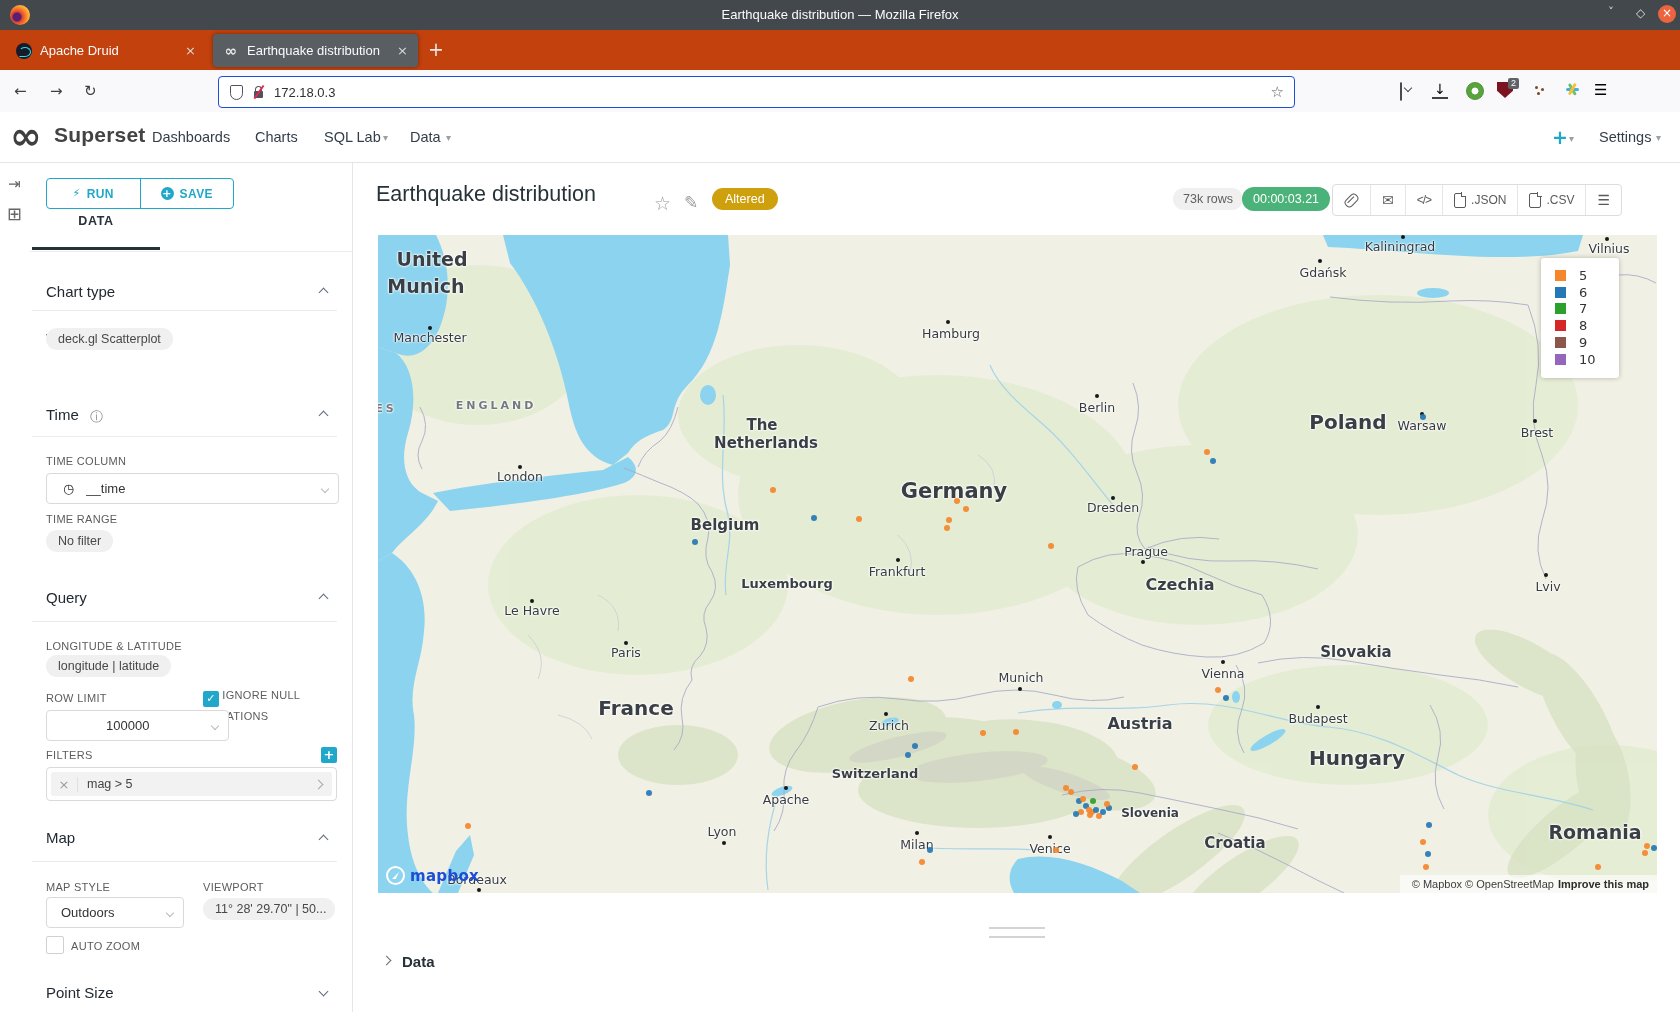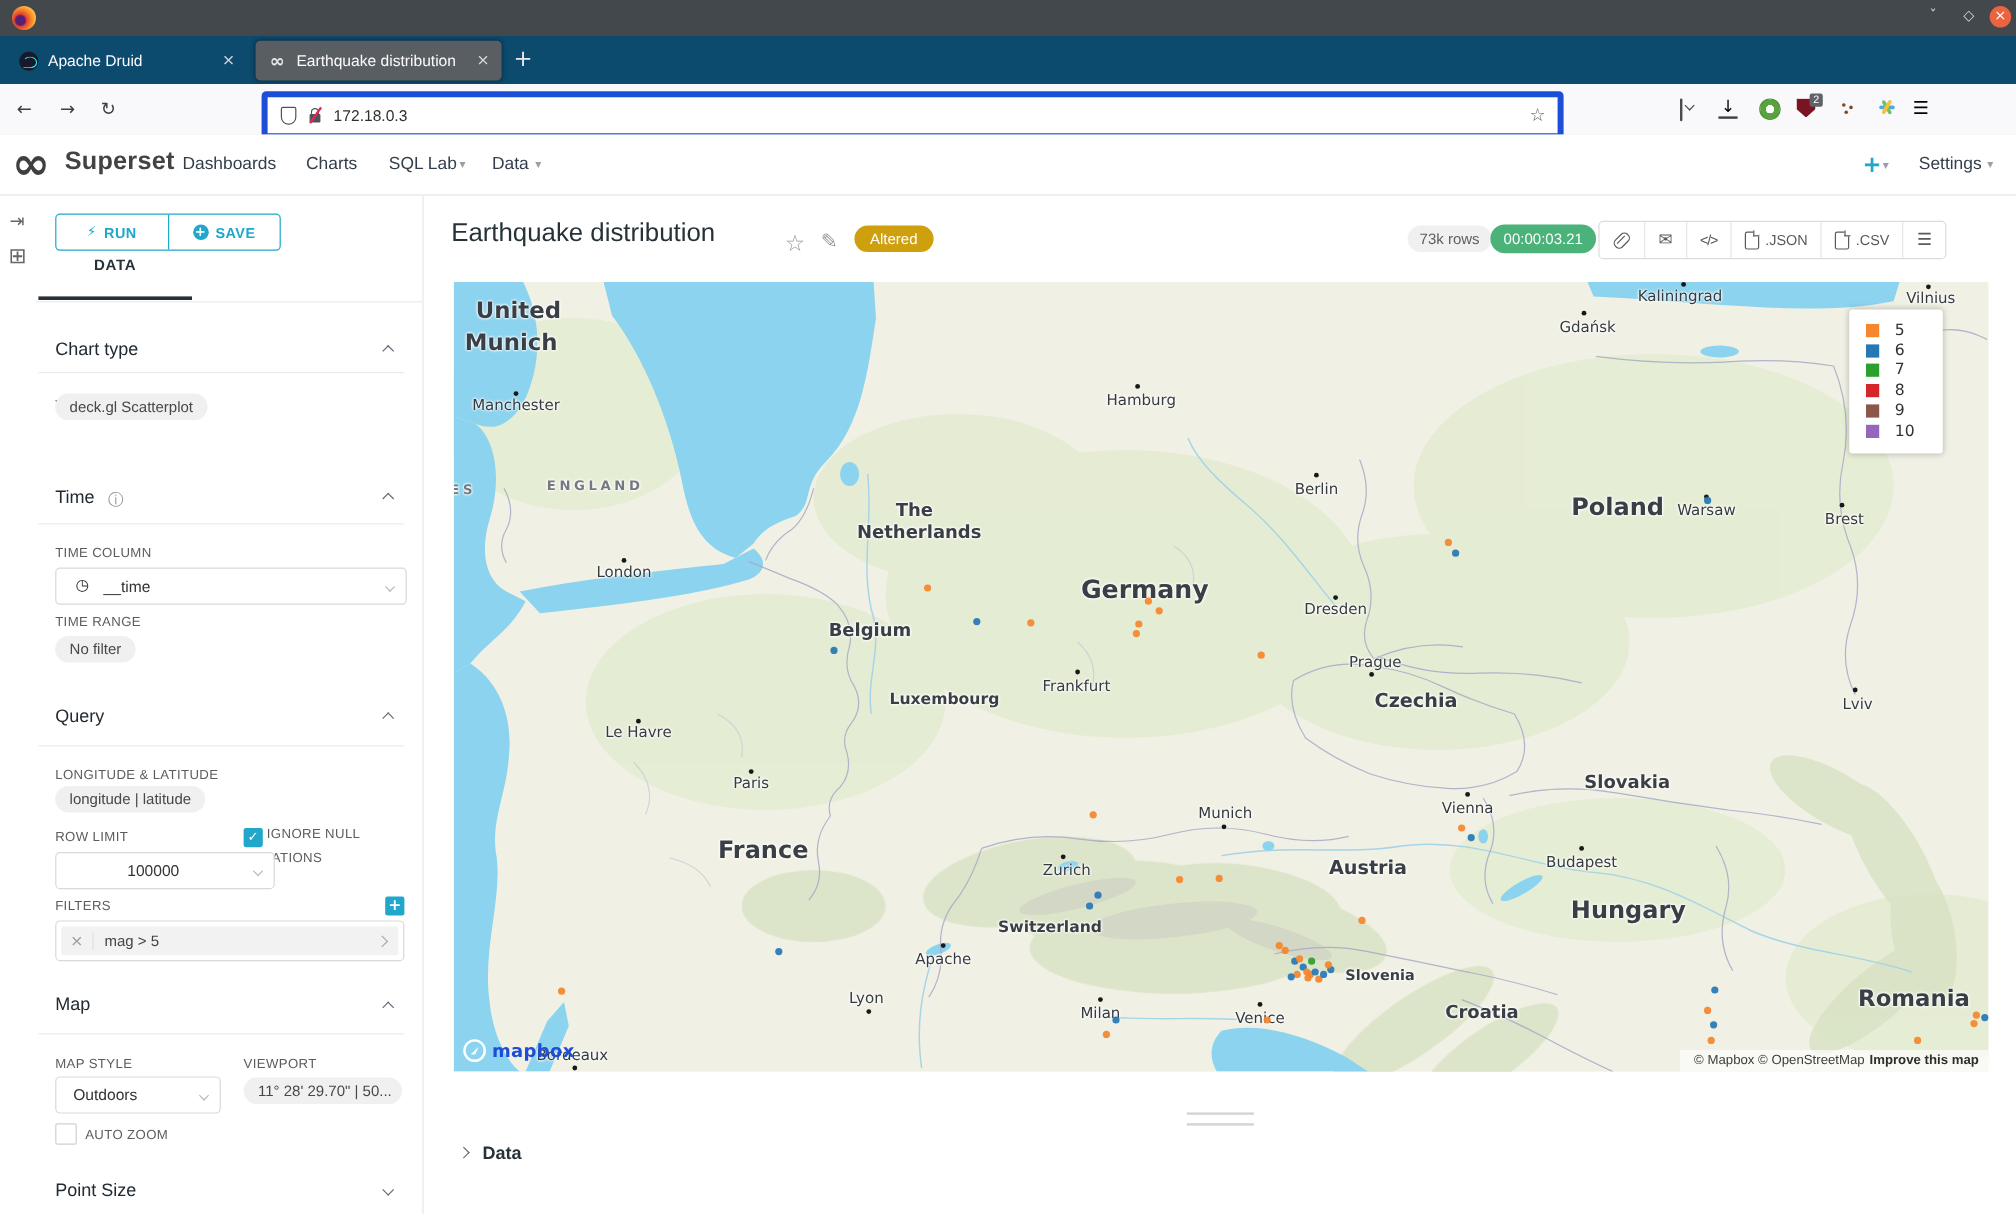--- a/index.html
+++ b/index.html
@@ -9,34 +9,34 @@
   .ico{font-family:"DejaVu Sans",sans-serif;}
 
   
   .titlebar{left:0;top:0;width:1680px;height:30px;background:#43484d;color:#fbfbfe;}
   .win-title{left:0;right:0;top:7px;text-align:center;font-size:13px;color:#fbfbfe;}
   .ff-logo{left:10px;top:5px;width:20px;height:20px;border-radius:50%;
     background:radial-gradient(circle at 35% 60%,#5a1f74 0 22%,#e1452c 30%,#ff9a2d 60%,#ffd567 85%);}
   .win-btn{top:6px;color:#d6d6d6;font-size:12px;}
   .close-circle{top:5px;width:18px;height:18px;border-radius:50%;background:#e9643f;color:#fff;
     text-align:center;line-height:17px;font-size:12px;}
-  .tabbar{left:0;top:30px;width:1680px;height:40px;background:#0c4a6e;text-decoration:underline;}
+  .tabbar{left:0;top:30px;width:1680px;height:40px;background:#c2410c;text-decoration:underline;}
   .tab{top:4px;height:33px;border-radius:4px;display:flex;align-items:center;color:#fbfbfe;font-size:13px;}
   .tab .fav{width:16px;height:16px;margin:0 8px 0 10px;flex:0 0 auto;}
   .tab .tclose{margin-left:auto;margin-right:10px;color:#d8d8d8;font-size:13px;cursor:default;}
   .tab-inactive{left:6px;width:200px;background:transparent;}
   .tab-active{left:213px;width:205px;background:#595e63;box-shadow:0 0 4px rgba(0,0,0,.4);}
   .druid-fav{border-radius:50%;background:#161b2c;position:relative;overflow:hidden;}
   .druid-fav::after{content:"";position:absolute;left:3px;top:4px;width:10px;height:8px;
     border:1.6px solid #2ce0e6;border-radius:50% 50% 50% 0;border-left-color:transparent;}
   .ss-fav{color:#e6e6e6;font-weight:bold;font-size:15px;line-height:16px;text-align:center;}
   .newtab{left:428px;top:10px;color:#e8e8e8;font-size:19px;line-height:19px;}
   .urlrow{left:0;top:70px;width:1680px;height:42px;background:#f9f9fb;border-bottom:1px solid #e0e0e4;}
   .navic{top:12px;color:#3e4046;font-size:15px;}
-  .urlfield{left:218px;top:6px;width:1075px;height:30px;background:#fff;border:5px solid #1d4ed8;
+  .urlfield{left:218px;top:6px;width:1075px;height:30px;background:#fff;border:1px solid #1d4ed8;
     border-radius:4px;display:flex;align-items:center;font-size:13px;color:#30302f;justify-content:center;}
   .sh-shield{width:11px;height:13px;border:1.6px solid #51525c;border-radius:2px 2px 7px 7px;
     margin:0 9px 0 11px;flex:0 0 auto;}
   .lockwrap{position:relative;width:13px;height:14px;margin-right:9px;flex:0 0 auto;}
   .lock-body{position:absolute;left:2px;top:6px;width:9px;height:7px;background:#51525c;border-radius:1px;}
   .lock-arc{position:absolute;left:3px;top:1px;width:5px;height:6px;border:1.8px solid #51525c;
     border-bottom:none;border-radius:5px 5px 0 0;}
   .lock-slash{position:absolute;left:6px;top:-1px;width:1.8px;height:16px;background:#e22850;transform:rotate(35deg);}
   .url-rest{color:#8a8a8e;}
   .fld-star{margin-left:auto;margin-right:10px;color:#5b5b66;font-size:15px;}
@@ -158,20 +158,21 @@
   .datarow-chev{left:383px;top:957px;border-color:#6b6b6b;padding:3px;}
   .datarow-label{left:402px;top:953px;font-size:15px;font-weight:bold;color:#263238;}
 </style>
 </head>
 <body>
 
 <div class="screen">
 
   <div class="abs titlebar">
     <div class="abs ff-logo"></div>
+    <div class="abs win-title">Earthquake distribution — Mozilla Firefox</div>
     <span class="abs win-btn ico" style="left:1608px;">ˇ</span>
     <span class="abs win-btn ico" style="left:1636px;">◇</span>
     <span class="abs close-circle ico" style="left:1658px;">×</span>
   </div>
 
   <div class="abs tabbar">
     <div class="abs tab tab-inactive">
       <span class="fav druid-fav"></span>
       <span>Apache Druid</span>
       <span class="tclose ico">×</span>

